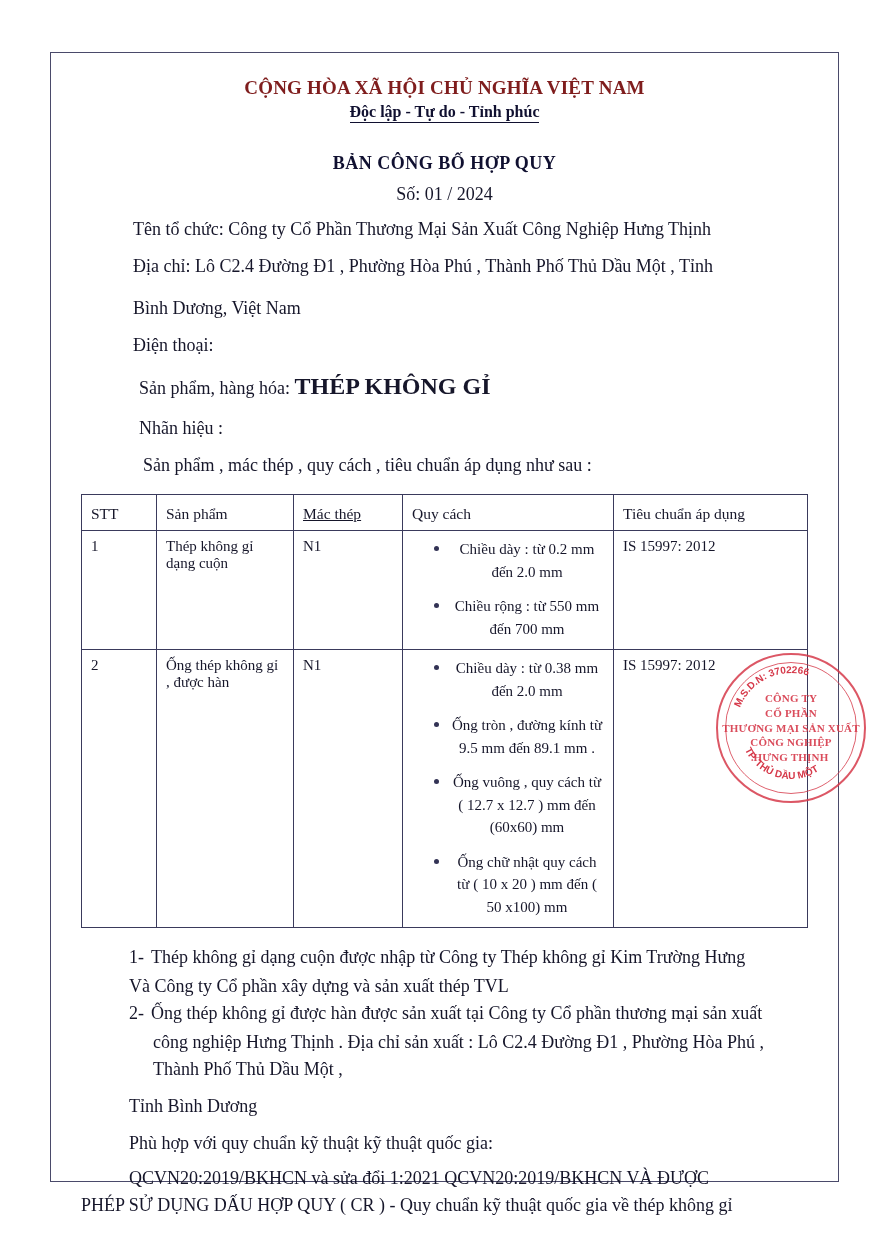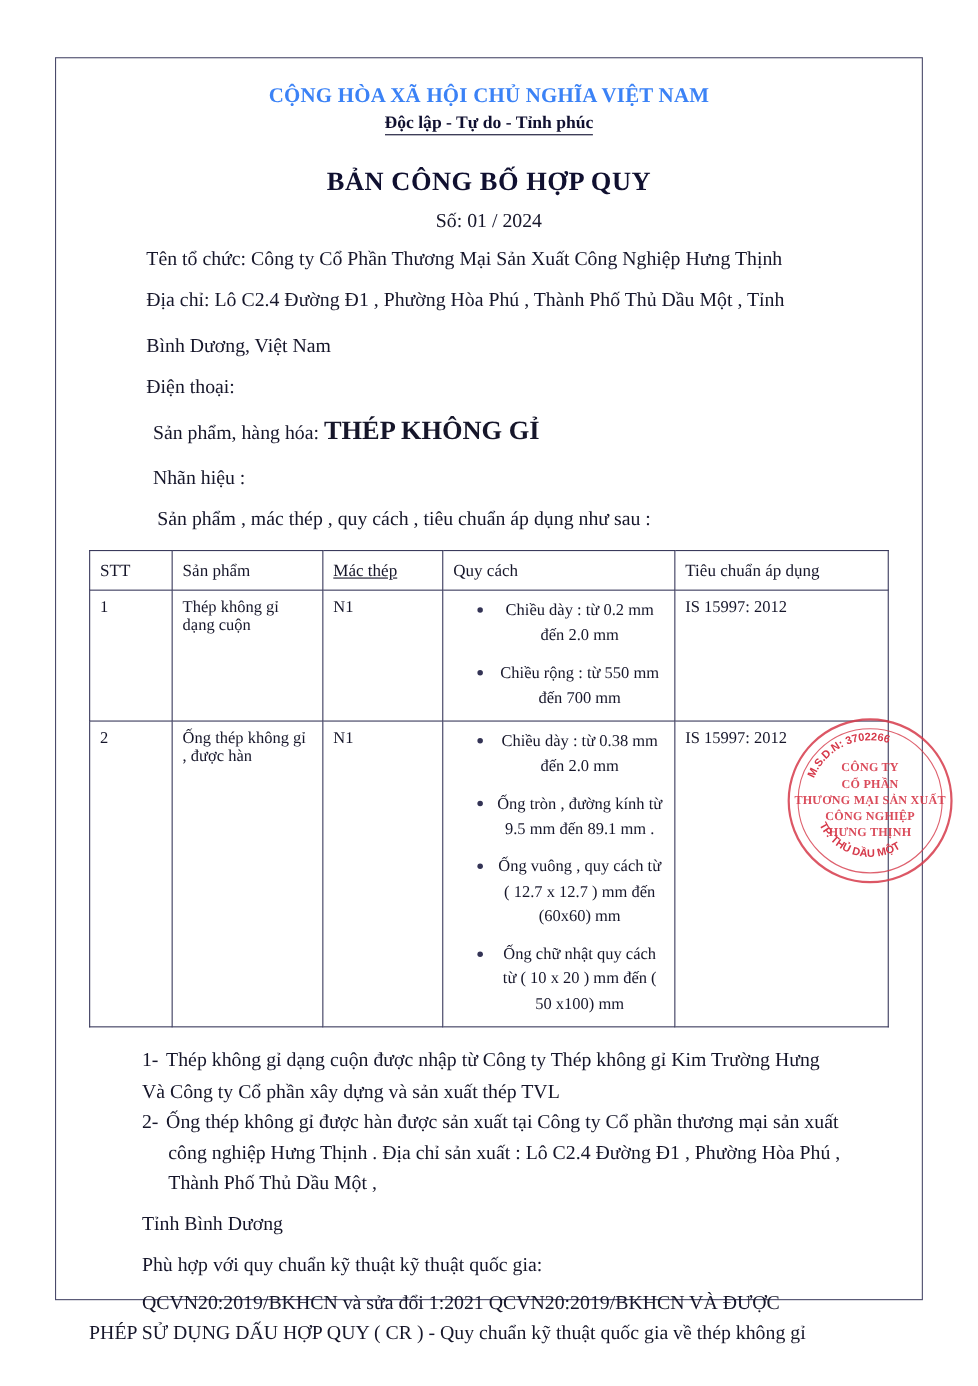--- a/index.html
+++ b/index.html
@@ -30,34 +30,34 @@
     box-sizing: border-box;
     height: 100%;
     position: relative;
   }
   .center { text-align: center; }
   .national-title {
     font-weight: bold;
     font-size: 19px;
     letter-spacing: 0.2px;
     margin-top: 6px;
-    color: #3b82f6;
+    color: #7f1d1d;
   }
   .national-sub {
     font-weight: bold;
     font-size: 16px;
     margin-top: 4px;
     display: inline-block;
     border-bottom: 1.6px solid #101030;
     padding-bottom: 1px;
     color: #101030;
   }
   .doc-title {
     font-weight: bold;
-    font-size: 24px;
+    font-size: 18px;
     margin-top: 30px;
     letter-spacing: 0.5px;
     color: #101030;
   }
   .doc-number {
     font-size: 18px;
     margin-top: 10px;
   }
   .field-line {
     font-size: 18px;

